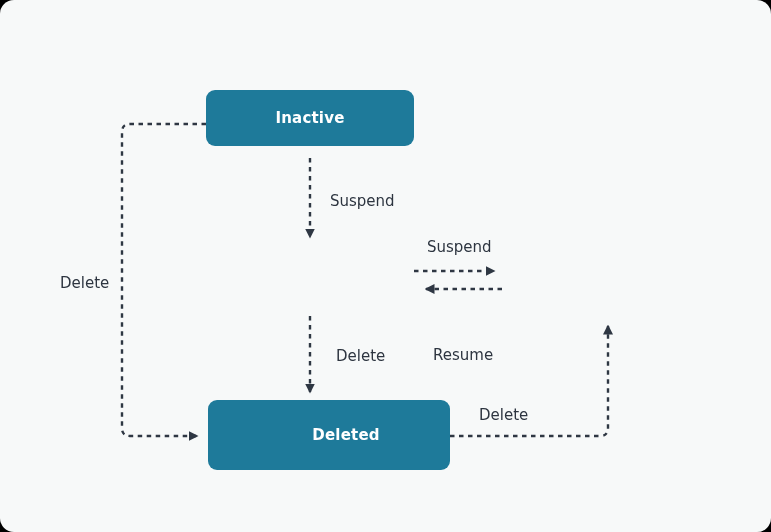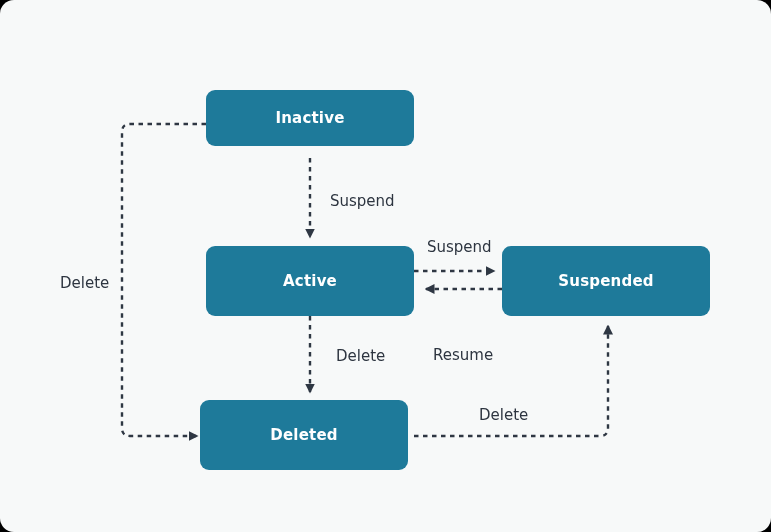--- a/index.html
+++ b/index.html
@@ -39,21 +39,21 @@
   }
   .state .state-label {
     color: var(--state-text, #ffffff);
     font-size: 15px;
     font-weight: 700;
     letter-spacing: 0.2px;
   }
   .state-inactive  { left: 206px; top: 90px;  height: 56px; }
   .state-active    { left: 206px; top: 246px; }
   .state-suspended { left: 502px; top: 246px; }
-  .state-deleted   { left: 200px; top: 400px; }
+  .state-deleted   { left: 208px; top: 400px; padding-left: 34px; }
   .edge-label {
     position: absolute;
     color: var(--label-text, #2d3540);
     font-size: 15px;
     line-height: 18px;
     white-space: nowrap;
   }
   .lbl-activate      { left: 330px; top: 192px; }
   .lbl-suspend       { left: 427px; top: 238px; }
   .lbl-resume        { left: 433px; top: 306px; margin-top: 40px; }
@@ -83,27 +83,21 @@
 
     <path class="edge" d="M 206 124 L 130 124 Q 122 124 122 132 L 122 428 Q 122 436 130 436 L 197 436" marker-end="url(#arrow)"></path>
 
     <path class="edge" d="M 414 436 L 600 436 Q 608 436 608 428 L 608 326" marker-end="url(#arrow)"></path>
   </svg>
 
   <div class="state state-inactive">
     <span class="state-label">Inactive</span>
   </div>
 
-  <div class="state state-active">
-    <span class="state-label">Active</span>
-  </div>
 
-  <div class="state state-suspended">
-    <span class="state-label">Suspended</span>
-  </div>
 
   <div class="state state-deleted">
     <span class="state-label">Deleted</span>
   </div>
 
   <span class="edge-label lbl-activate">Suspend</span>
 
   <span class="edge-label lbl-suspend">Suspend</span>
 
   <span class="edge-label lbl-resume">Resume</span>

